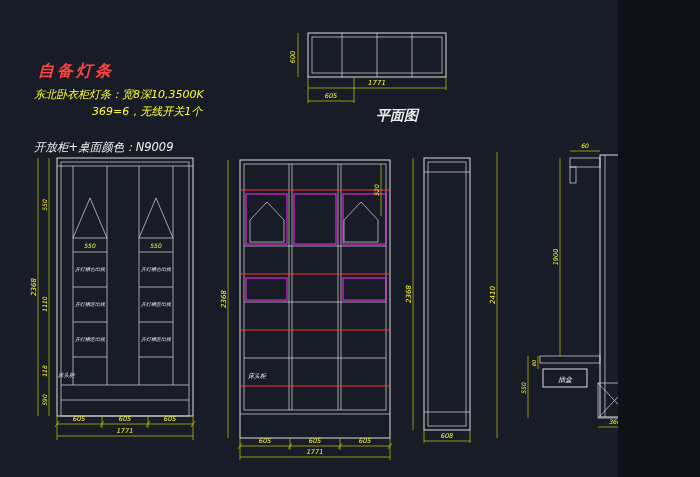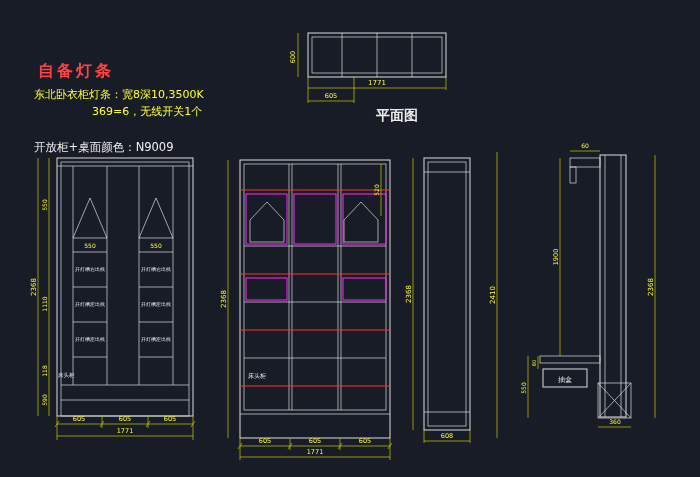--- a/index.html
+++ b/index.html
@@ -1,17 +1,17 @@
 <!DOCTYPE html>
 <html><head>
 <meta charset="utf-8">
 <style>
   html,body{margin:0;padding:0;background:#0e1118;}
-  #canvas{position:relative;width:700px;height:477px;background:#181c27;overflow:hidden;
-          font-family:"DejaVu Sans",sans-serif;}
+  #canvas{position:relative;width:618px;height:477px;background:#181c27;overflow:hidden;
+          font-family:"DejaVu Sans",sans-serif;font-style:italic;}
   svg{position:absolute;left:0;top:0;}
   .w{stroke:#dcdcdc;fill:none;stroke-width:1;}
   .wt{stroke:#dcdcdc;fill:none;stroke-width:.7;}
   .dim{stroke:#c9c900;fill:none;stroke-width:.7;}
   .red{stroke:#ff3030;fill:none;stroke-width:1;}
   .mag{stroke:#ff29ff;fill:none;stroke-width:1;}
   text{font-family:"DejaVu Sans",sans-serif;}
   .dt{fill:#ffff33;text-anchor:middle;}
   .white-t{fill:#eaeaea;text-anchor:middle;}
 </style>

